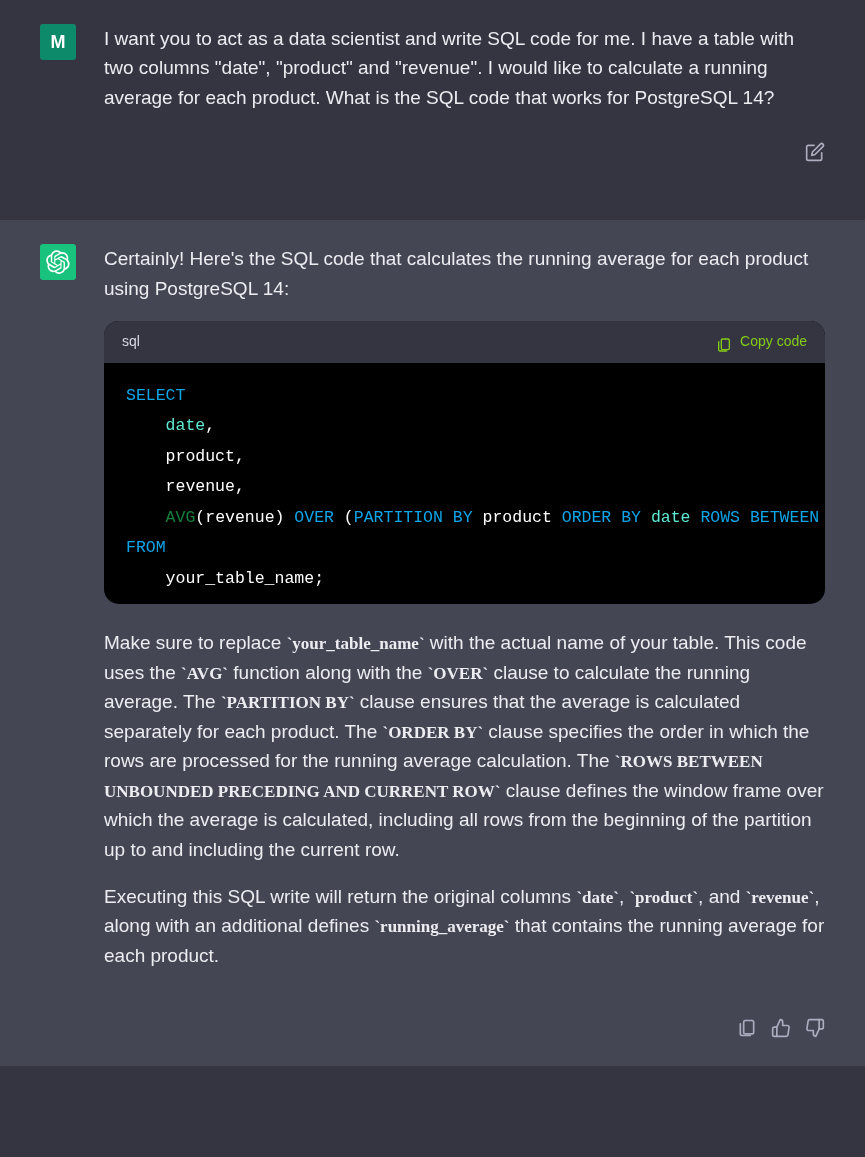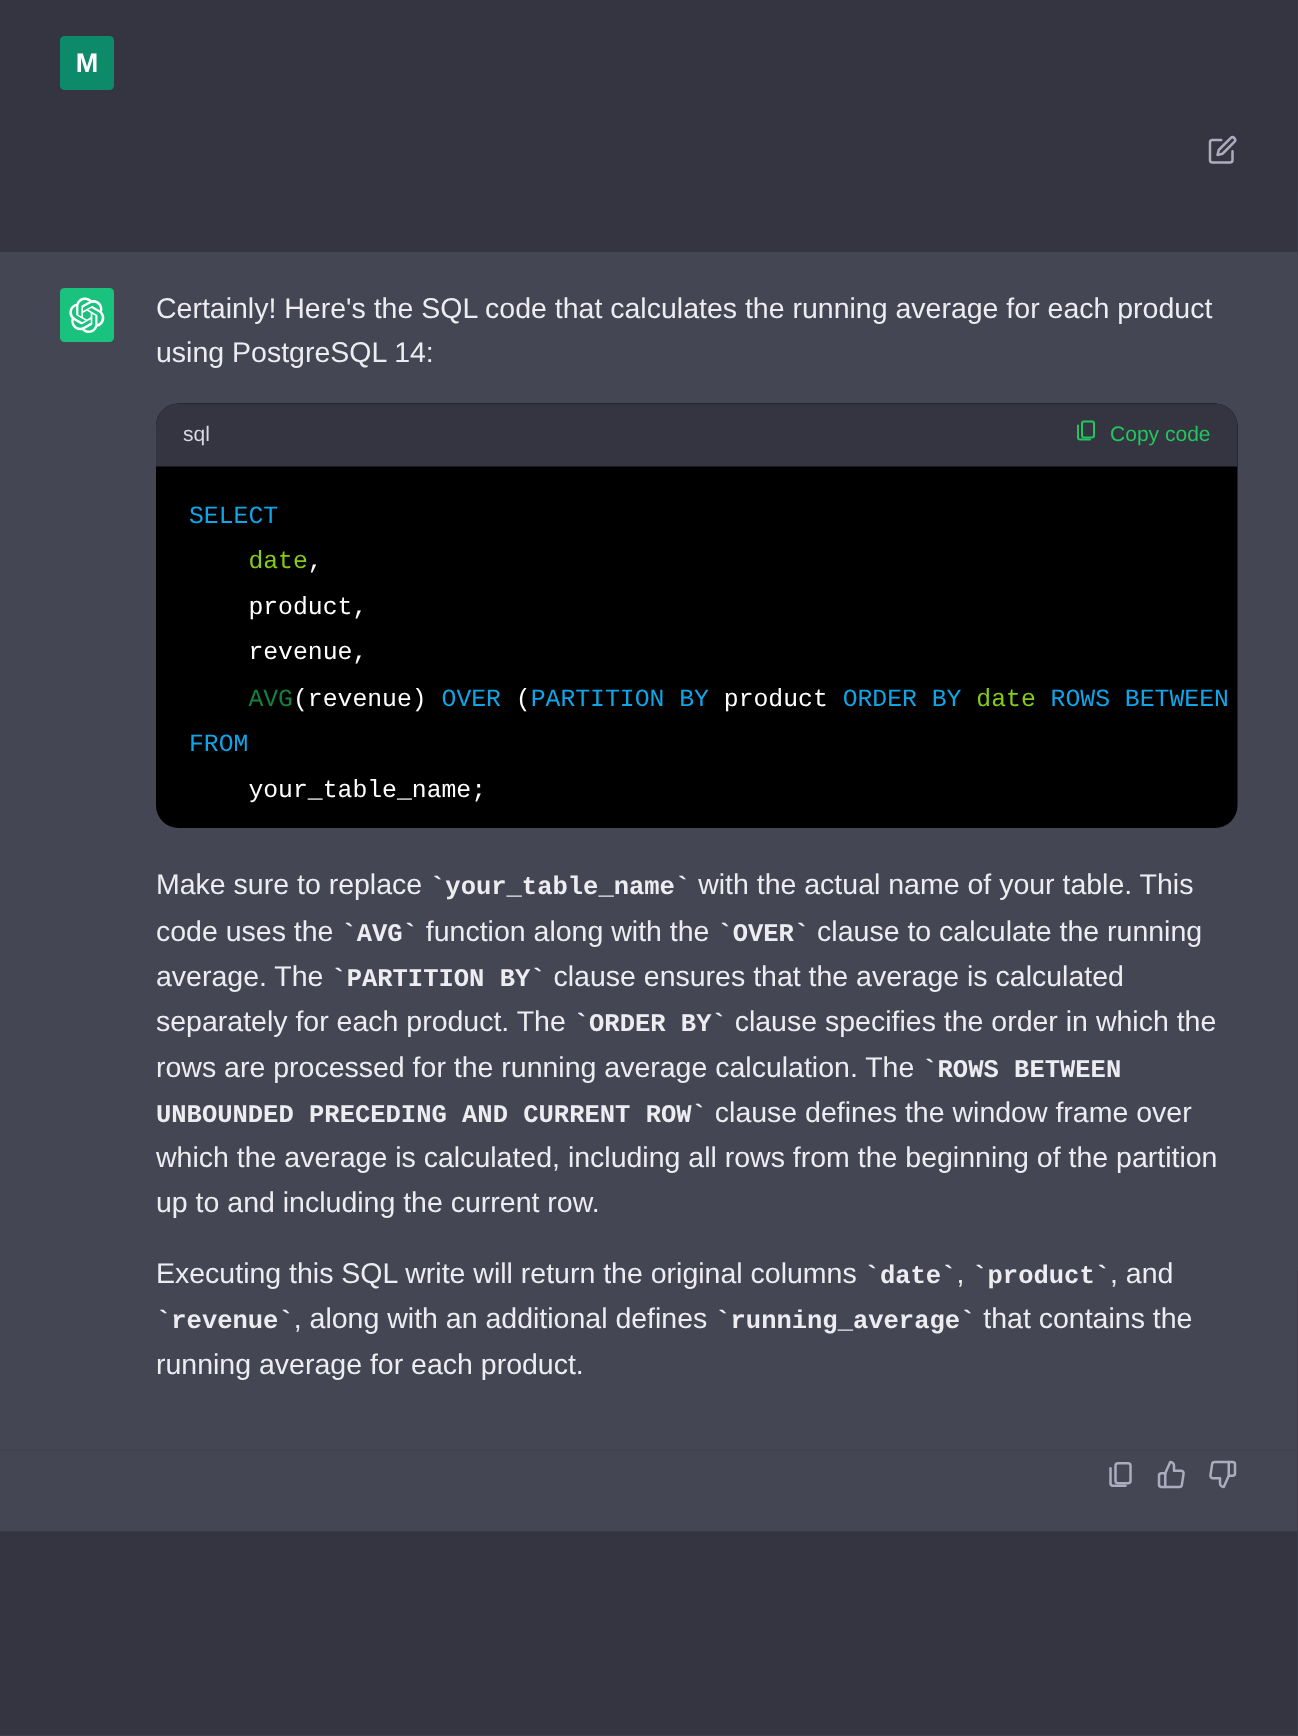--- a/index.html
+++ b/index.html
@@ -35,48 +35,49 @@
     .code-block {
       background: #000;
       border-radius: 15px;
       overflow: hidden;
       margin: 10px 0 24px;
     }
     .code-header {
       display: flex; justify-content: space-between; align-items: center;
       background: #343541; padding: 10px 18px; font-size: 14px; color: #d9d9e3;
     }
-    .copy-btn { display:flex; align-items:flex-start; gap:8px; cursor:pointer; font-size:14px; color:#22c55e; }
+    .copy-btn { display:flex; align-items:flex-end; gap:8px; cursor:pointer; font-size:14px; color:#84cc16; }
     .copy-btn svg { width:16px; height:16px; }
     .code-body {
       padding: 18px 22px 10px;
       font-family: "SFMono-Regular", Consolas, "Liberation Mono", Menlo, monospace;
       font-size: 16.5px;
       line-height: 1.85;
       overflow-x: auto;
       white-space: pre;
       color: #fff;
     }
     .code-body::-webkit-scrollbar { height: 12px; }
     .code-body::-webkit-scrollbar-track { background: #2b2c32; border-radius:6px; margin:0 8px 4px; }
     .code-body::-webkit-scrollbar-thumb { background: #8e8ea0; border-radius:6px; }
     .inline-code {
-      font-family: Liberation Mono, monospace;
+      font-family: Liberation Serif, serif;
       font-weight: 700;
       font-size: 17px;
     }
     .tok-kw { color: #0ea5e9; }
     .tok-built { color: #15803d; }
-    .tok-date { color: #84cc16; }
+    .tok-date { color: #5eead4; }
   </style>
 </head>
 <body>
 
 <div class="message-block user-block">
   <div class="avatar user-avatar">M</div>
+  <div class="message-content">I want you to act as a data scientist and write SQL code for me. I have a table with two columns "date", "product" and "revenue". I would like to calculate a running average for each product. What is the SQL code that works for PostgreSQL 14?</div>
 </div>
 <div class="actions user-actions">
   <span class="icon-btn">
     <svg viewBox="0 0 24 24" fill="none" stroke="currentColor" stroke-width="2" stroke-linecap="round" stroke-linejoin="round">
         <path d="M11 4H4a2 2 0 0 0-2 2v14a2 2 0 0 0 2 2h14a2 2 0 0 0 2-2v-7"></path>
         <path d="M18.5 2.5a2.121 2.121 0 0 1 3 3L12 15l-4 1 1-4 9.5-9.5z"></path>
       </svg>
   </span>
 </div>
 

